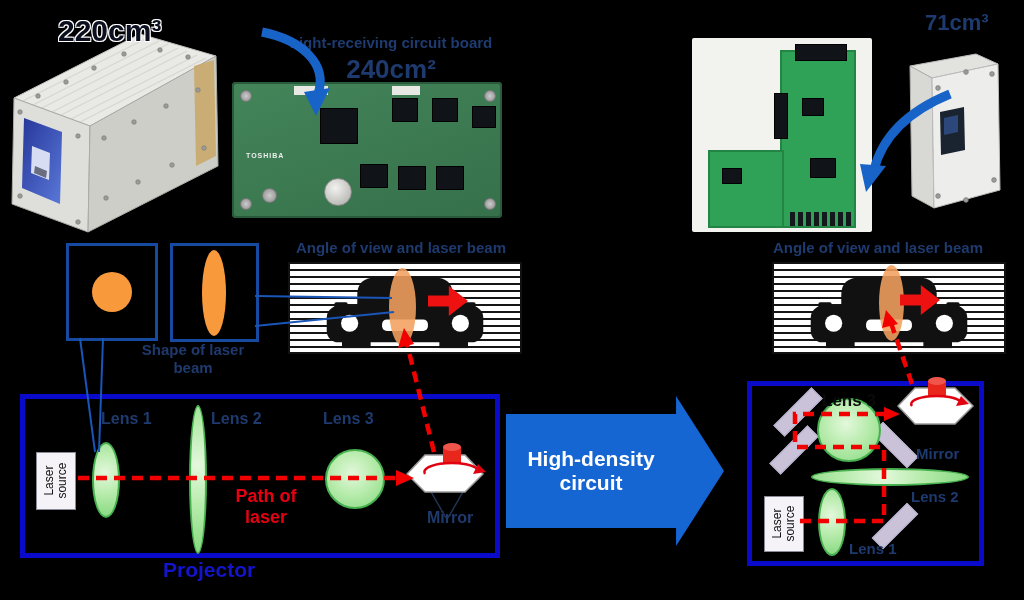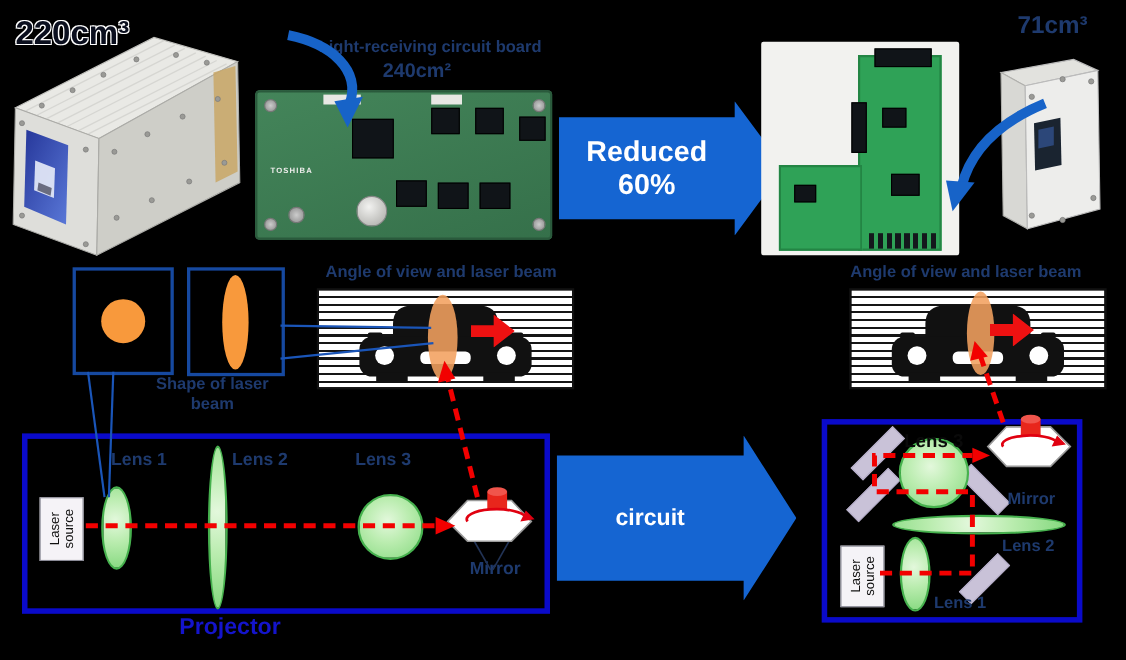--- a/index.html
+++ b/index.html
@@ -30,21 +30,21 @@
         background:radial-gradient(circle at 45% 40%,#E3F8DC 0%,#B9ECAE 45%,#86D980 100%);}
   .bar{position:absolute;background:#C9C2D8;border:1px solid #B2AAC6;}
   .lsrc{position:absolute;background:#F5F3F7;border:1px solid #8A8A96;
         display:flex;align-items:center;justify-content:center;}
   .lsrc .vtx{transform:rotate(-90deg);font-size:12px;line-height:1.05;color:#111;
              font-weight:normal;text-align:center;width:58px;}
   
   .chip{position:absolute;background:#101418;border:1px solid #000;}
   .conn{position:absolute;background:#E8E8E4;}
   .screw{position:absolute;border-radius:50%;background:radial-gradient(#CCC,#8A8A8A);border:1px solid #777;}
-  .outline-w{text-shadow:-1px -1px 0 #fff,1px -1px 0 #fff,-1px 1px 0 #fff,1px 1px 0 #fff;}
+  .outline-w{text-shadow:-1px -1px 0 #fff,1px -1px 0 #fff,-1px 1px 0 #fff,1px 1px 0 #fff;margin-left:44px;}
 </style>
 </head>
 <body>
 
 <div class="stage">
 
   <svg class="abs" style="left:8px;top:26px;" width="212" height="212" viewBox="0 0 212 212">
     <polygon points="6,72 132,8 208,30 82,100" fill="#E9E9E5" stroke="#BFBFBB" stroke-width="1"></polygon>
     <g stroke="#D6D6D2" stroke-width="1.2">
       <line x1="15" y1="75" x2="141" y2="11"></line>
@@ -106,28 +106,22 @@
          background:radial-gradient(circle at 40% 35%,#F2F2F0,#A8A8A4);border:1px solid #888;"></div>
     <div class="screw" style="left:8px;top:8px;width:10px;height:10px;"></div>
     <div class="screw" style="left:8px;top:116px;width:10px;height:10px;"></div>
     <div class="screw" style="left:252px;top:8px;width:10px;height:10px;"></div>
     <div class="screw" style="left:252px;top:116px;width:10px;height:10px;"></div>
     <div class="screw" style="left:30px;top:106px;width:13px;height:13px;"></div>
     <div class="lbl" style="left:14px;top:70px;font-size:7px;color:#EDEDEB;letter-spacing:1px;">TOSHIBA</div>
   </div>
 
   <div class="lbl navy ctr" style="left:278px;top:34px;width:226px;font-size:15px;">Light-receiving circuit board</div>
-  <div class="lbl navy ctr" style="left:266px;top:54px;width:226px;font-size:18px;">240cm²</div>
-
-  <div class="bigarrow" style="left:508px;top:92px;width:205px;height:122px;">
-    <div class="txt" style="font-size:26px;">
-      <div>Reduced</div>
-      <div>60%</div>
-    </div>
-  </div>
+  <div class="lbl navy ctr" style="left:278px;top:54px;width:226px;font-size:26px;">240cm²</div>
+
 
   <div class="abs" style="left:692px;top:38px;width:180px;height:194px;background:#F2F2EF;border-radius:2px;">
     <div class="abs" style="left:88px;top:12px;width:76px;height:178px;background:#2FA257;
          box-shadow:inset 0 0 0 2px #238544;"></div>
     <div class="abs" style="left:16px;top:112px;width:76px;height:78px;background:#2FA257;
          box-shadow:inset 0 0 0 2px #238544;"></div>
     <div class="chip" style="left:103px;top:6px;width:50px;height:15px;"></div>
     <div class="chip" style="left:82px;top:55px;width:12px;height:44px;"></div>
     <div class="chip" style="left:110px;top:60px;width:20px;height:16px;"></div>
     <div class="chip" style="left:118px;top:120px;width:24px;height:18px;"></div>
@@ -199,37 +193,42 @@
       <circle cx="52" cy="60" r="9" fill="#fff"></circle>
       <circle cx="168" cy="60" r="9" fill="#fff"></circle>
       <rect x="86" y="56" width="48" height="12" rx="5" fill="#fff"></rect>
     </svg>
     <div class="beamellipse" style="left:105px;top:1px;width:25px;height:76px;"></div>
     <div class="redarrow" style="left:126px;top:21px;width:40px;height:30px;"></div>
   </div>
 
   <div class="bigarrow" style="left:506px;top:396px;width:218px;height:150px;">
     <div class="txt" style="font-size:21px;">
+      <div>High-density</div>
       <div>circuit</div>
     </div>
   </div>
 
   <div class="projbox" style="left:20px;top:394px;width:470px;height:154px;"></div>
 
   <div class="lens" style="left:92px;top:442px;width:24px;height:72px;"></div>
   <div class="lens" style="left:189px;top:405px;width:14px;height:145px;"></div>
   <div class="lens" style="left:325px;top:449px;width:56px;height:56px;"></div>
 
   <div class="lsrc" style="left:36px;top:452px;width:38px;height:56px;">
     <div class="vtx">Laser source</div>
   </div>
 
   <div class="lbl navy" style="left:101px;top:410px;font-size:16px;">Lens 1</div>
   <div class="lbl navy" style="left:211px;top:410px;font-size:16px;">Lens 2</div>
   <div class="lbl navy" style="left:323px;top:410px;font-size:16px;">Lens 3</div>
+  <div class="lbl ctr" style="left:224px;top:486px;width:84px;font-size:18px;color:#E60012;line-height:21px;">
+    <div>Path of</div>
+    <div>laser</div>
+  </div>
   <div class="lbl navy" style="left:427px;top:509px;font-size:16px;">Mirror</div>
   <div class="lbl" style="left:163px;top:558px;font-size:21px;color:#1414CC;">Projector</div>
 
   <div class="projbox" style="left:747px;top:381px;width:227px;height:175px;"></div>
 
   <div class="bar" style="left:771px;top:404px;width:52px;height:14px;transform:rotate(-45deg);"></div>
   <div class="bar" style="left:767px;top:442px;width:52px;height:14px;transform:rotate(-45deg);"></div>
   <div class="bar" style="left:870px;top:437px;width:48px;height:14px;transform:rotate(45deg);"></div>
   <div class="bar" style="left:870px;top:518px;width:48px;height:14px;transform:rotate(-45deg);"></div>
 

